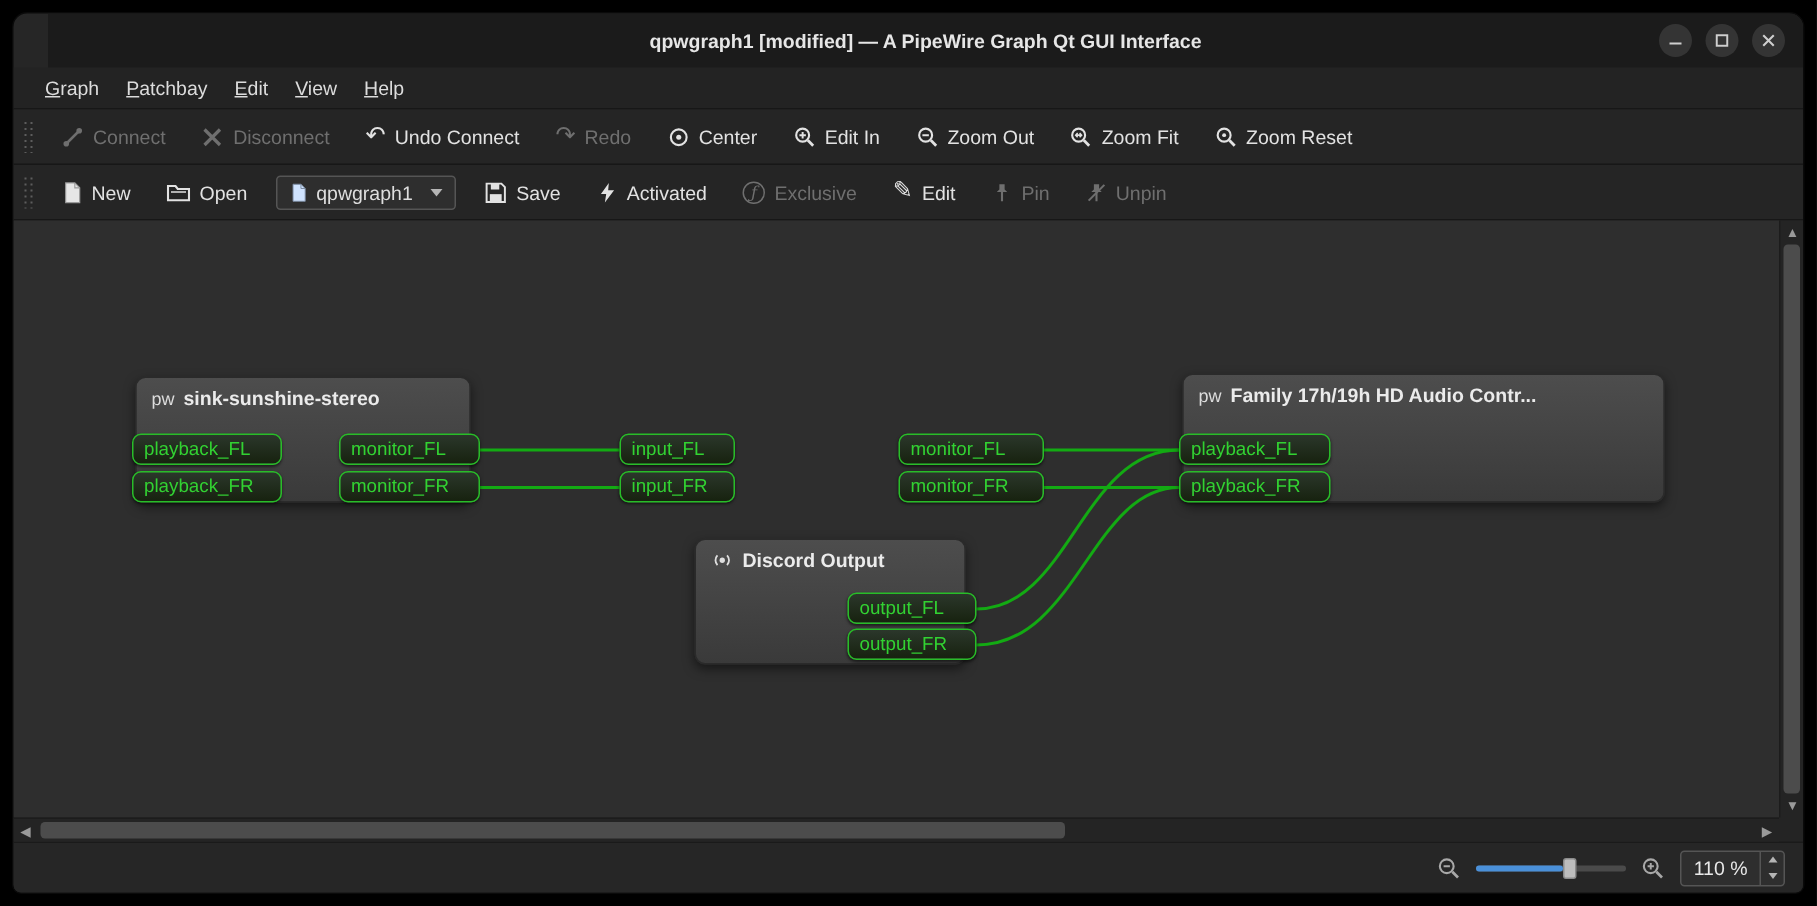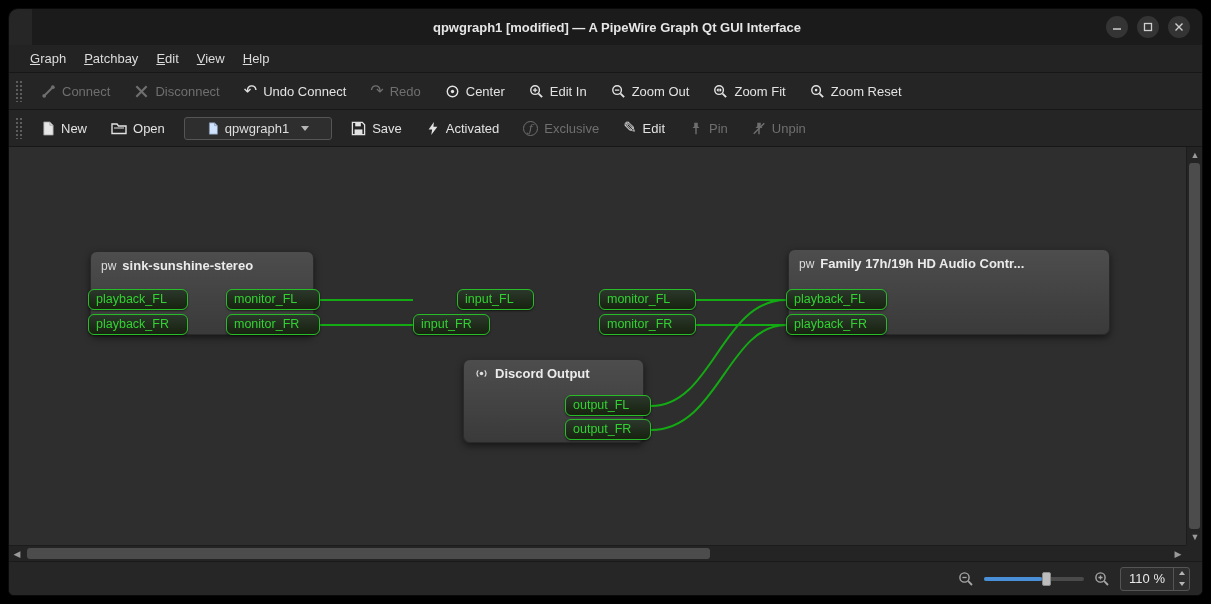--- a/index.html
+++ b/index.html
@@ -34,21 +34,21 @@
   .tb-btn { display:flex; align-items:center; gap:6px; padding:5px 11px;
     border-radius:3px; color:#e2e2e2; white-space:nowrap; cursor:pointer; }
   .tb-btn.disabled { color:#6f6f6f; cursor:default; }
   .tb-btn .glyph { font-size:16px; line-height:14px; }
   .tb-btn svg { display:block; }
   .circled-f { display:inline-flex; width:15px; height:15px; border:1.4px solid currentColor;
     border-radius:50%; align-items:center; justify-content:center;
     font-style:italic; font-family:"DejaVu Serif",serif; font-size:11px; }
 
   .combo { display:flex; align-items:center; gap:6px; background:#2e2e2e;
-    border:1px solid #555; border-radius:3px; padding:3px 22px; margin:0 6px; cursor:pointer; }
+    border:1px solid #555; border-radius:3px; padding:3px 8px; margin:0 6px; cursor:pointer; }
   .combo .arrow { width:0; height:0; border-left:4px solid transparent;
     border-right:4px solid transparent; border-top:5px solid #b5b5b5; margin-left:6px; }
 
   
   .canvas-row { flex:1 1 auto; display:grid; grid-template-columns:1fr 16px;
     grid-template-rows:1fr 16px; min-height:0; }
   .canvas { position:relative; background:#2e2e2e; overflow:hidden; }
   .wires { position:absolute; left:0; top:0; pointer-events:none; }
   .wires path { pointer-events:stroke; }
 
@@ -292,21 +292,21 @@
         <div class="node-header">
           <span class="pw-glyph">pw</span>
           <span>sink-sunshine-stereo</span>
         </div>
       </div>
       <div class="port" style="left:79px;  top:142px; width:100px;">playback_FL</div>
       <div class="port" style="left:79px;  top:167px; width:100px;">playback_FR</div>
       <div class="port" style="left:217px; top:142px; width:94px;">monitor_FL</div>
       <div class="port" style="left:217px; top:167px; width:94px;">monitor_FR</div>
 
-      <div class="port" style="left:404px; top:142px; width:77px;margin-left:44px;">input_FL</div>
+      <div class="port" style="left:404px; top:142px; width:77px;">input_FL</div>
       <div class="port" style="left:404px; top:167px; width:77px;">input_FR</div>
       <div class="port" style="left:590px; top:142px; width:97px;">monitor_FL</div>
       <div class="port" style="left:590px; top:167px; width:97px;">monitor_FR</div>
 
       <div class="node" style="left:779px; top:102px; width:322px; height:86px;">
         <div class="node-header">
           <span class="pw-glyph">pw</span>
           <span>Family 17h/19h HD Audio Contr...</span>
         </div>
       </div>

